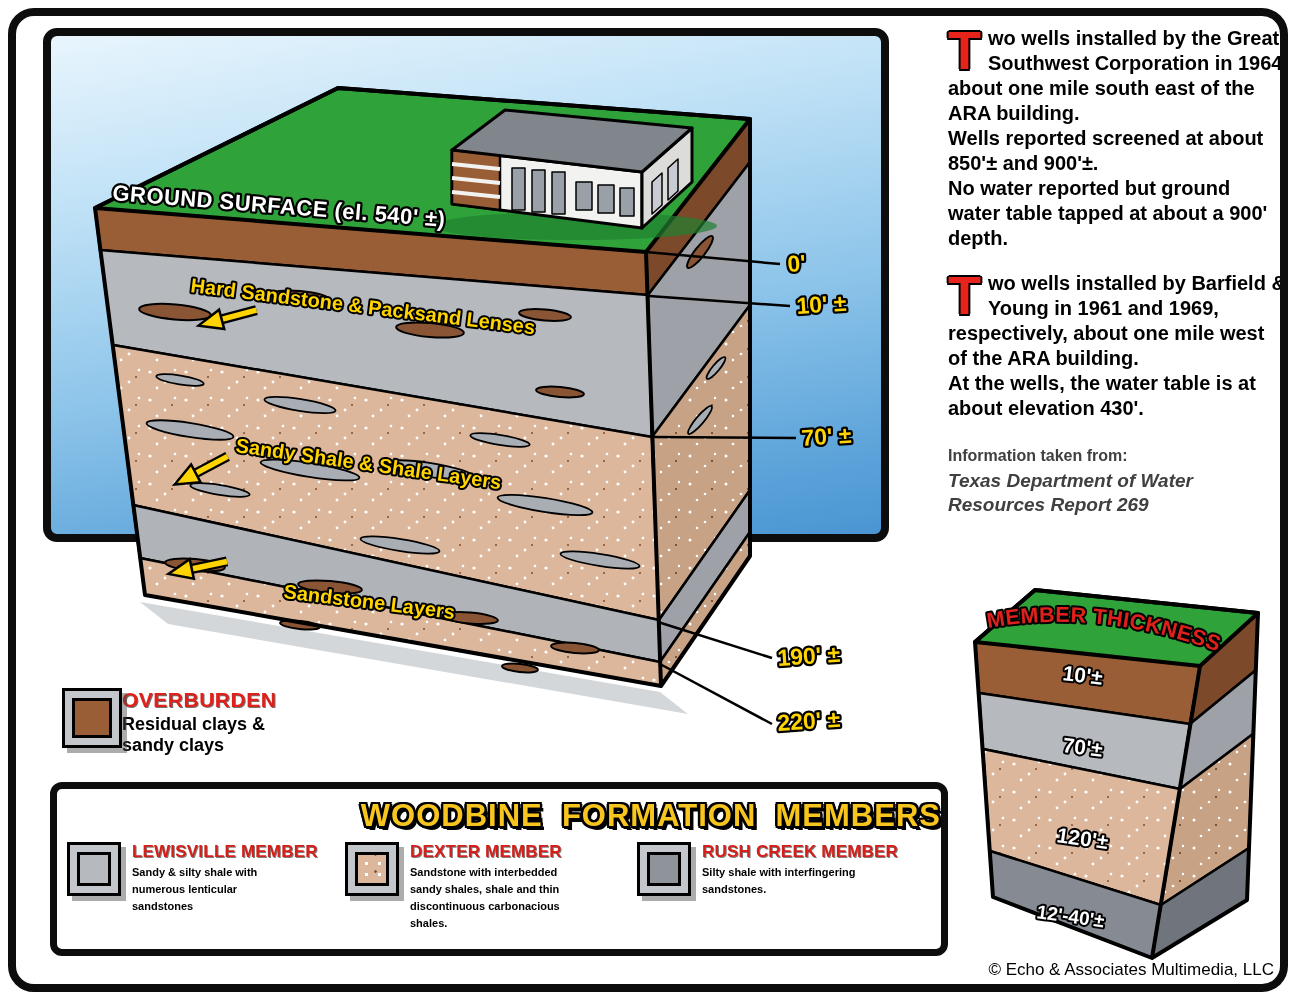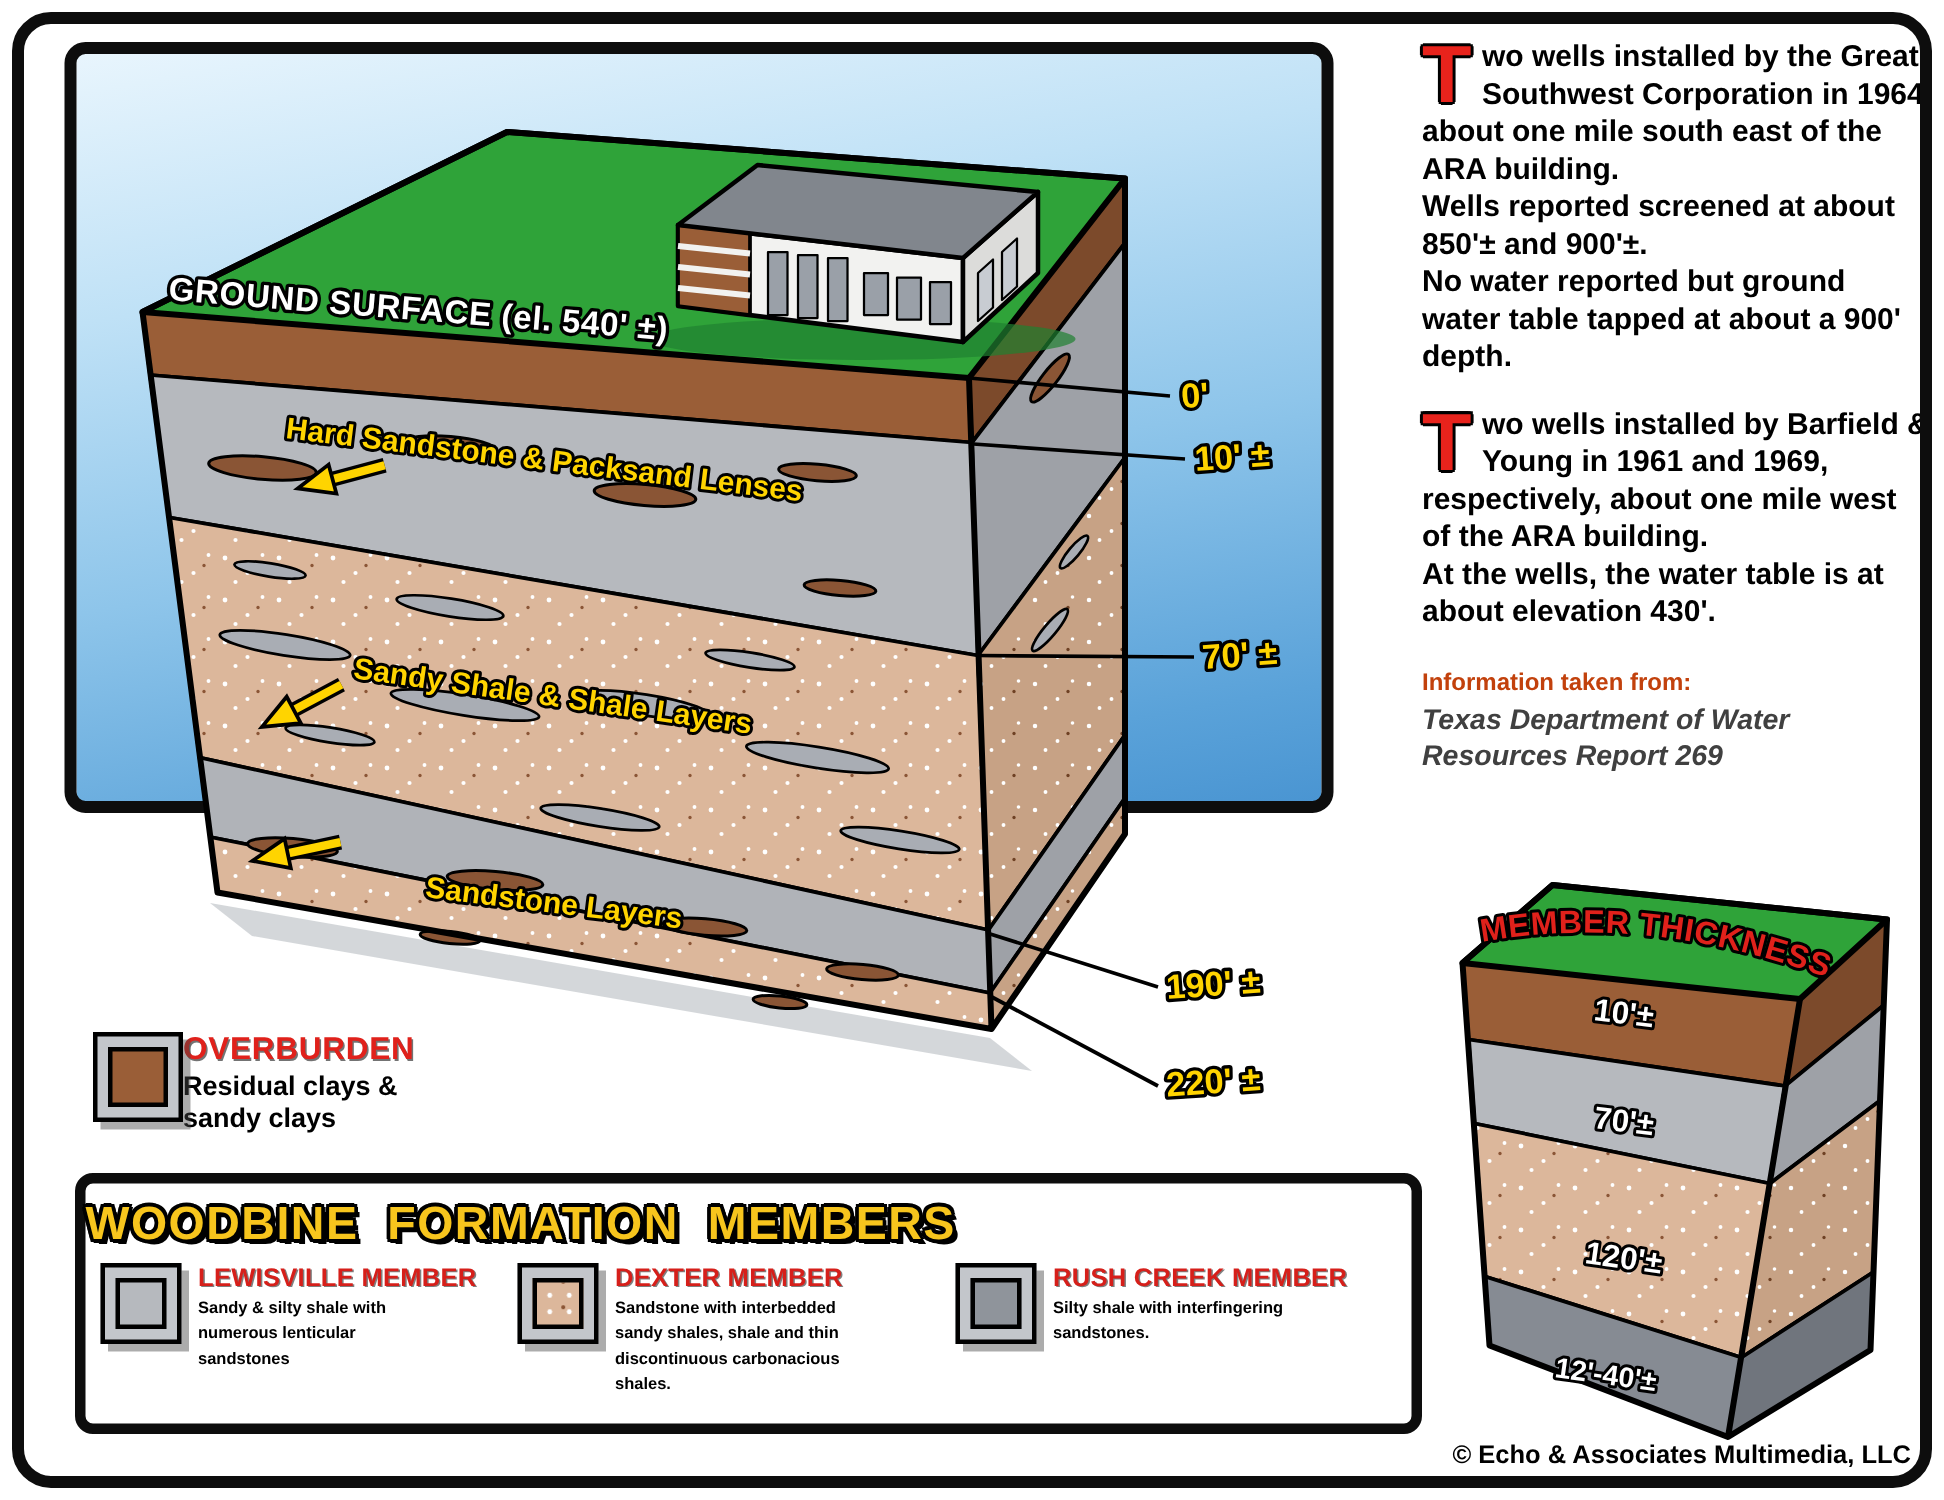--- a/index.html
+++ b/index.html
@@ -12,21 +12,21 @@
   .scene { position:absolute; left:0; top:0; z-index:2; }
 
   
   .wells-col { position:absolute; left:948px; top:26px; width:338px; z-index:3; }
   .wells-para { font-size:20px; font-weight:bold; line-height:25px; color:#000; margin-bottom:20px; }
   .para-text { white-space:pre-line; }
   .dropcap { float:left; font-weight:bold; font-size:54px; line-height:42px; color:#e8231c;
     margin:3px 7px 0 0;
     text-shadow:2px 0 #000,-2px 0 #000,0 2px #000,0 -2px #000,1.5px 1.5px #000,-1.5px -1.5px #000,1.5px -1.5px #000,-1.5px 1.5px #000; }
   .source-block { margin-top:26px; }
-  .source-label { font-size:16px; font-weight:bold; color:#c2410c; margin-bottom:4px; }
+  .source-label { font-size:16px; font-weight:bold; color:#404040; margin-bottom:4px; }
   .source-title { font-size:19px; font-weight:bold; font-style:italic; line-height:24px; color:#404040; white-space:pre-line; }
 
   
   .swatch { position:relative; width:60px; height:60px; background:#c3c6cb; border:3px solid #000;
     box-shadow:5px 5px 0 rgba(70,70,70,0.45); flex:none; }
   .swatch-inner { position:absolute; left:7px; top:7px; right:7px; bottom:7px; border:3px solid #000; }
   .inner-brown { background:#9a5e37; }
   .inner-gray { background:#b6b9be; }
   .inner-darkgray { background:#8f949b; }
   .inner-speckle { background-color:#dcb79b;
@@ -35,31 +35,31 @@
     background-size:13px 11px, 21px 17px; background-position:2px 3px, 7px 8px; }
 
   .ob-legend { position:absolute; left:62px; top:688px; width:310px; display:flex; z-index:3; }
   .red-title { color:#e0211b; font-size:21px; font-weight:bold; letter-spacing:0.5px;
     text-shadow:1px 1px 0 rgba(0,0,0,0.55); }
   .ob-desc { font-size:18px; font-weight:bold; line-height:21px; color:#000; white-space:pre-line; margin-top:2px; }
 
   
   .wf-panel { position:absolute; left:50px; top:782px; width:898px; height:174px; background:#fff;
     border:7px solid #0d0d0d; border-radius:12px; z-index:3; }
-  .wf-title { text-align:left; font-size:31px; font-weight:bold; letter-spacing:1px; color:#f7c51d;
+  .wf-title { text-align:right; font-size:31px; font-weight:bold; letter-spacing:1px; color:#f7c51d;
     white-space:pre; margin:9px 0 8px;
     text-shadow:2.5px 0 #000,-2.5px 0 #000,0 2.5px #000,0 -2.5px #000,2px 2px #000,-2px -2px #000,2px -2px #000,-2px 2px #000,3.5px 3.5px 0 #000; }
   .wf-members { display:grid; grid-template-columns:278px 292px 1fr; padding:0 0 0 10px; }
   .wf-member { display:flex; gap:11px; }
   .member-name { color:#d61f1a; font-size:17px; font-weight:bold; letter-spacing:0.2px;
     text-shadow:1px 1px 0 rgba(0,0,0,0.5); margin-bottom:2px; }
   .member-desc { font-size:11px; font-weight:bold; line-height:17px; color:#000; white-space:pre-line; }
   .wf-member .swatch { width:54px; height:54px; }
 
-  .copyright { position:absolute; right:22px; bottom:20px; font-size:17px; font-weight:bold; color:#000; z-index:7; }
+  .copyright { position:absolute; right:22px; bottom:20px; font-size:17px; font-weight:normal; color:#000; z-index:7; }
 
   svg text { font-family:"Liberation Sans", sans-serif; }
 </style>
 </head>
 <body>
 
 <div class="page">
 
   <div class="sky-panel"></div>
 

